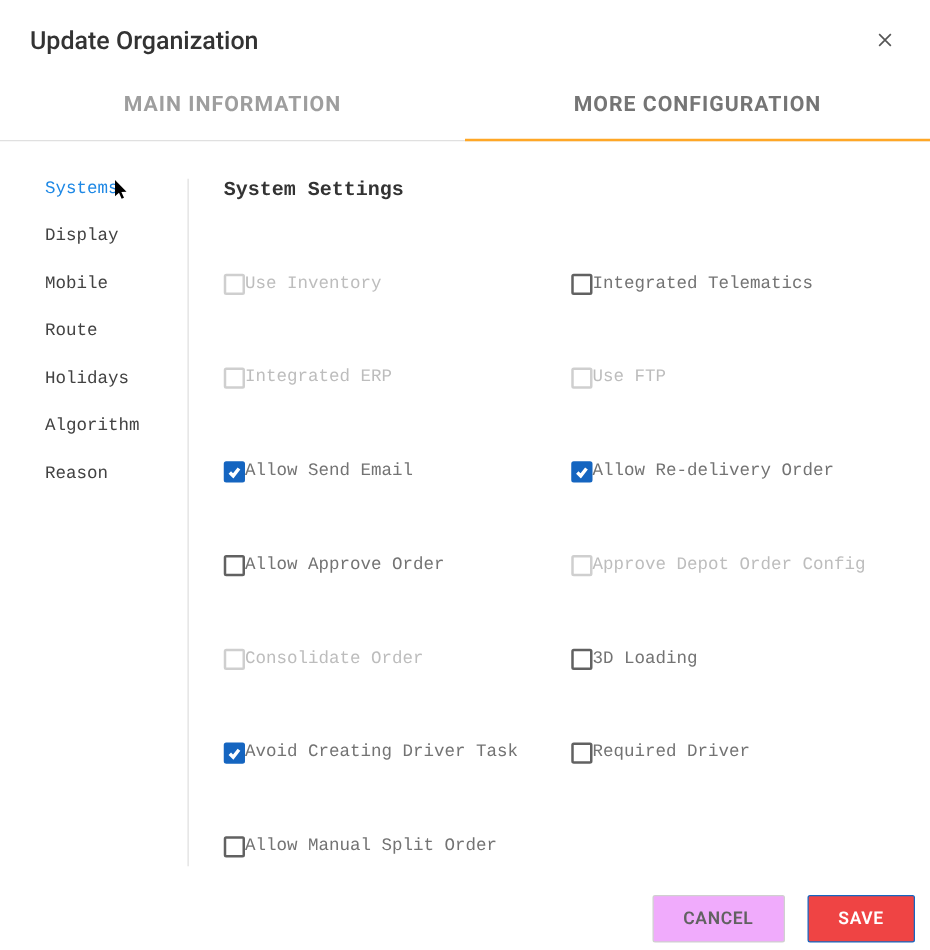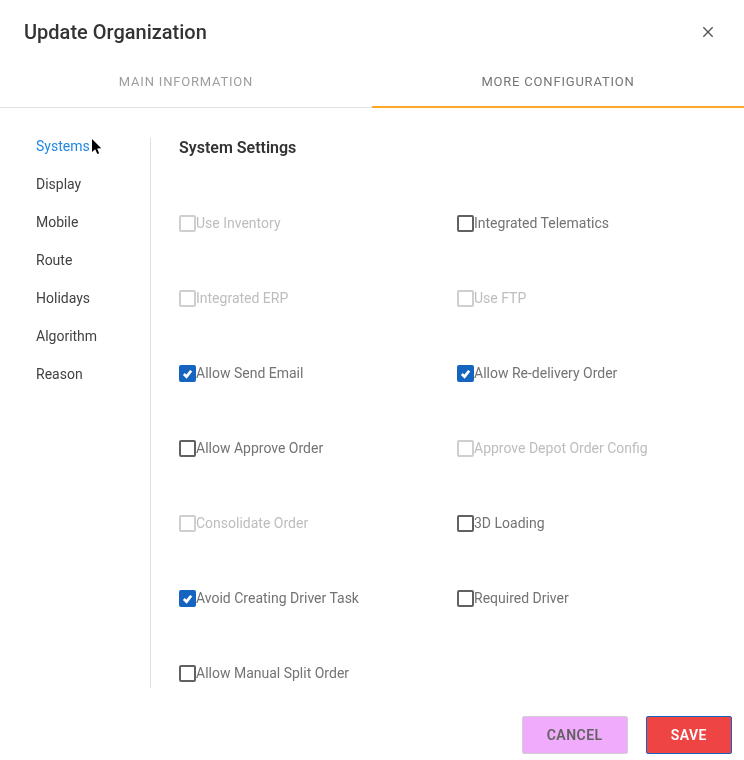--- a/index.html
+++ b/index.html
@@ -33,22 +33,22 @@
       justify-content: center;
     }
     .tabs {
       display: flex;
       border-bottom: 1px solid #e0e0e0;
     }
     .tab {
       flex: 1;
       text-align: center;
       padding: 18px 0;
-      font-size: 13px;
-      font-weight: 400;
+      font-size: 17px;
+      font-weight: 700;
       letter-spacing: 0.8px;
       color: #9e9e9e;
       cursor: pointer;
       position: relative;
     }
     .tab.active {
       color: #757575;
     }
     .tab.active::after {
       content: "";
@@ -56,20 +56,21 @@
       left: 0;
       right: 0;
       bottom: -1px;
       height: 2px;
       background: #ffa726;
     }
     .content {
       display: flex;
       padding: 30px 0 0 36px;
       height: 580px;
+      font-family: Liberation Mono, monospace;
     }
     .sidebar {
       width: 115px;
       border-right: 1px solid #e0e0e0;
       display: flex;
       flex-direction: column;
       gap: 22px;
       padding-right: 10px;
     }
     .sidebar-item {

